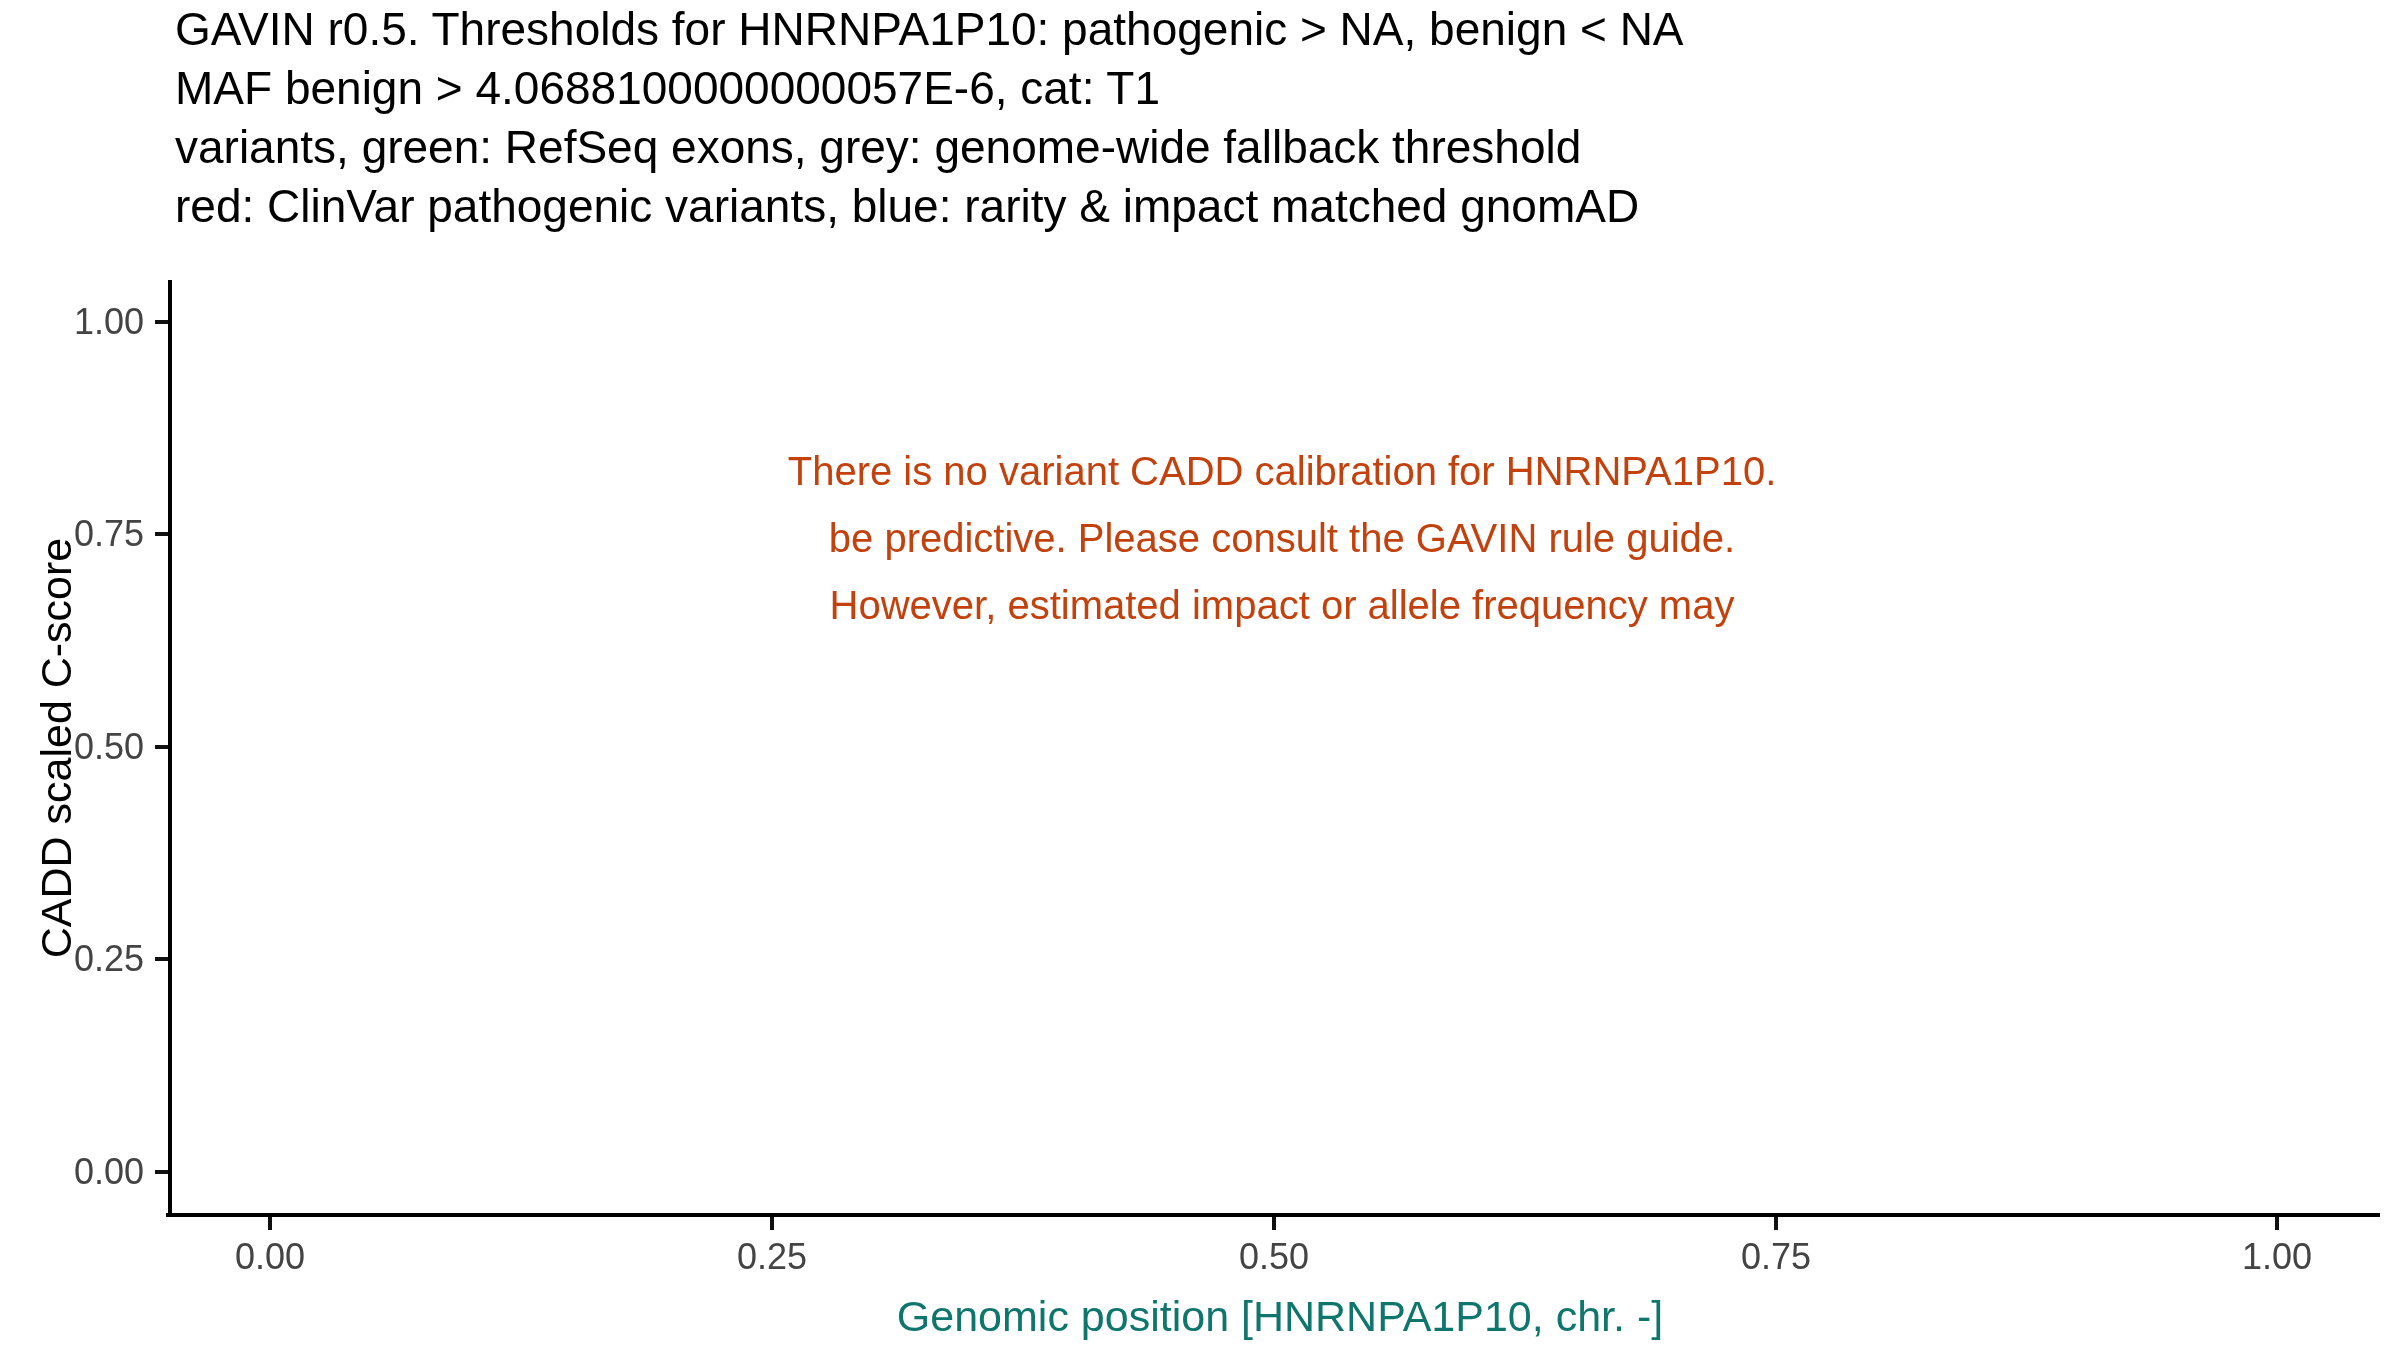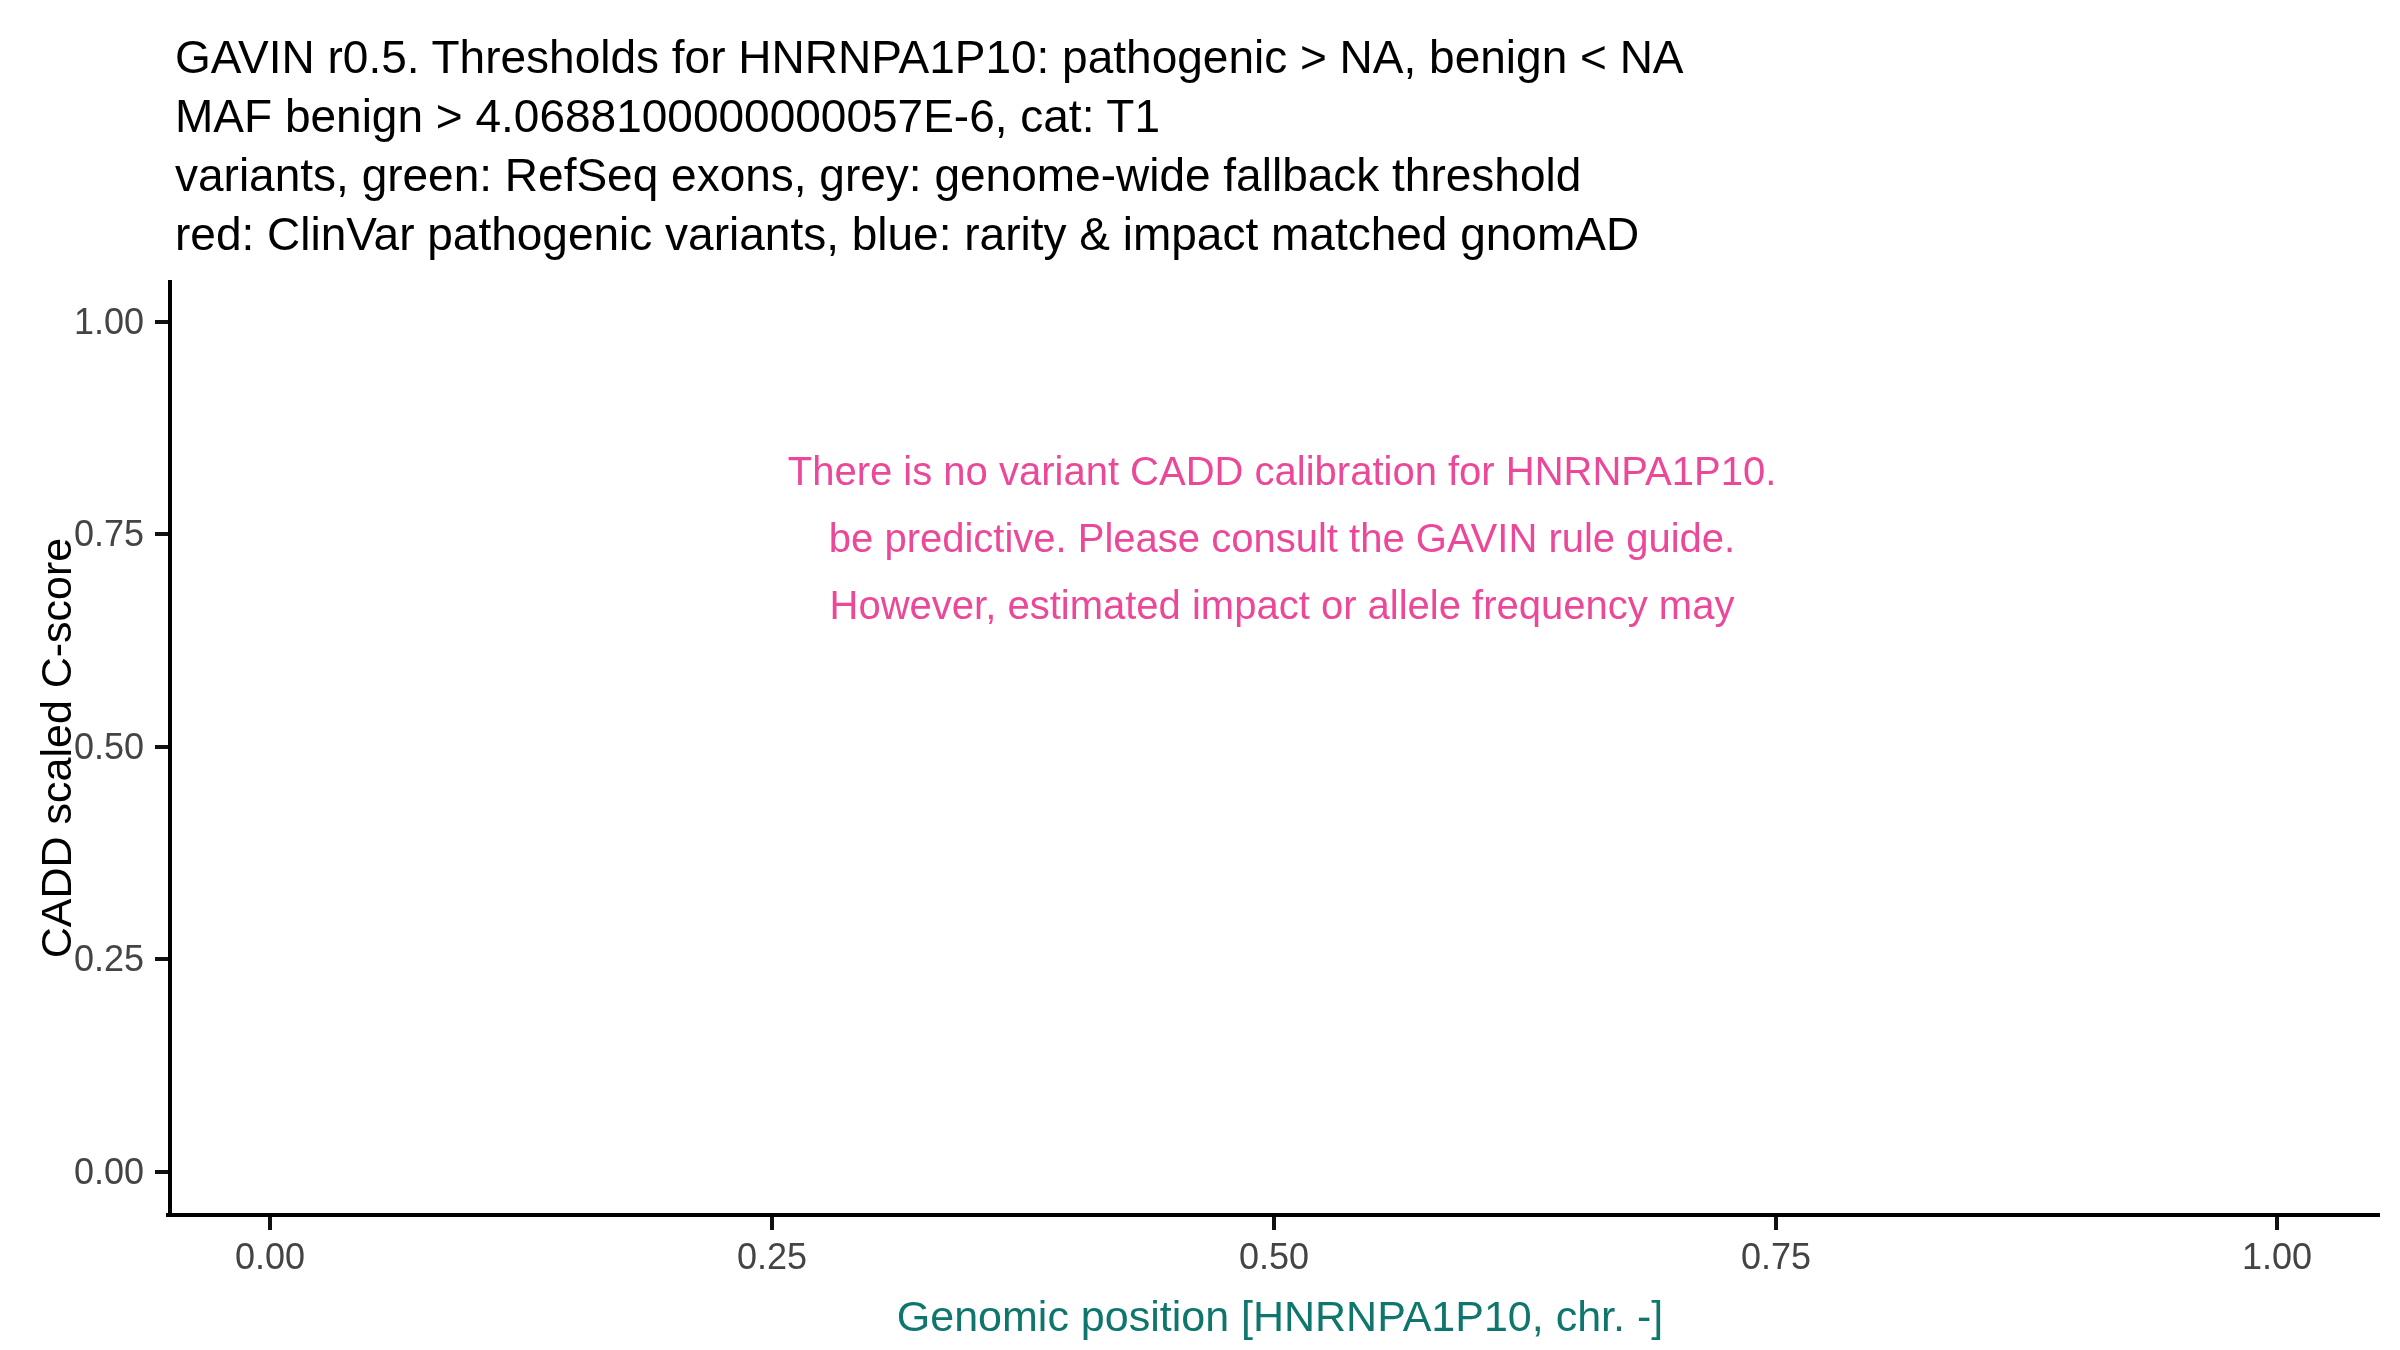--- a/index.html
+++ b/index.html
@@ -11,21 +11,21 @@
     position: relative;
     width: 2400px;
     height: 1350px;
     background: #ffffff;
     font-family: "Liberation Sans", sans-serif;
     overflow: hidden;
   }
   .title-block {
     position: absolute;
     left: 175px;
-    top: 28px;
+    top: 0;
     font-size: 46px;
     line-height: 59px;
     color: #000000;
     white-space: nowrap;
   }
   .y-axis-title {
     position: absolute;
     left: 56px;
     top: 748px;
     transform: rotate(-90deg) translate(-50%, -50%);
@@ -52,21 +52,21 @@
     background: #ffffff;
   }
   .annotation {
     position: absolute;
     left: 632px;
     top: 438px;
     width: 1300px;
     text-align: center;
     font-size: 40px;
     line-height: 67px;
-    color: #ec4899;
+    color: #c2410c;
   }
   .axis-line {
     position: absolute;
     background: #000000;
   }
   .axis-line.y-line {
     left: 168px;
     top: 280px;
     width: 4px;
     height: 937px;

